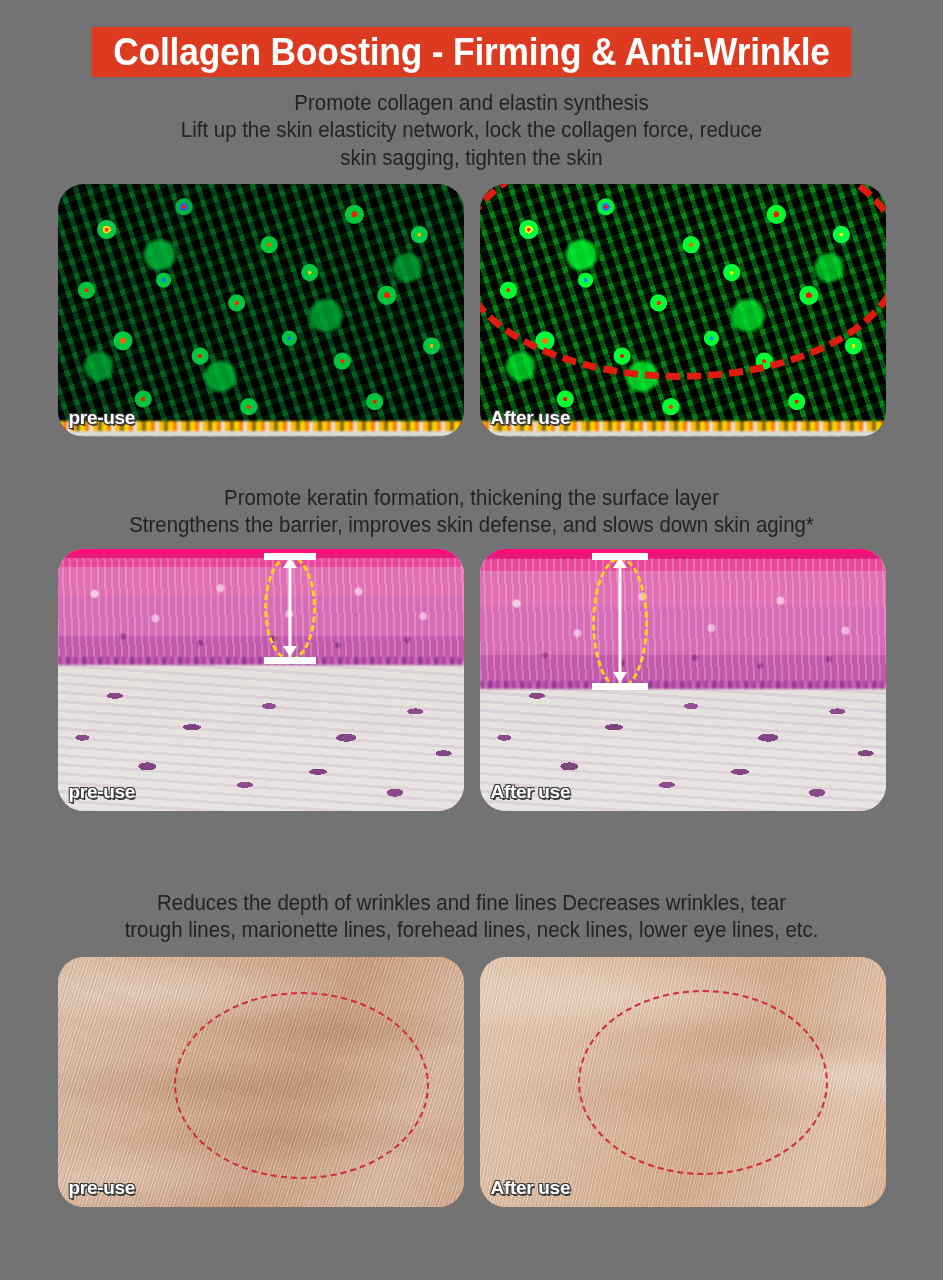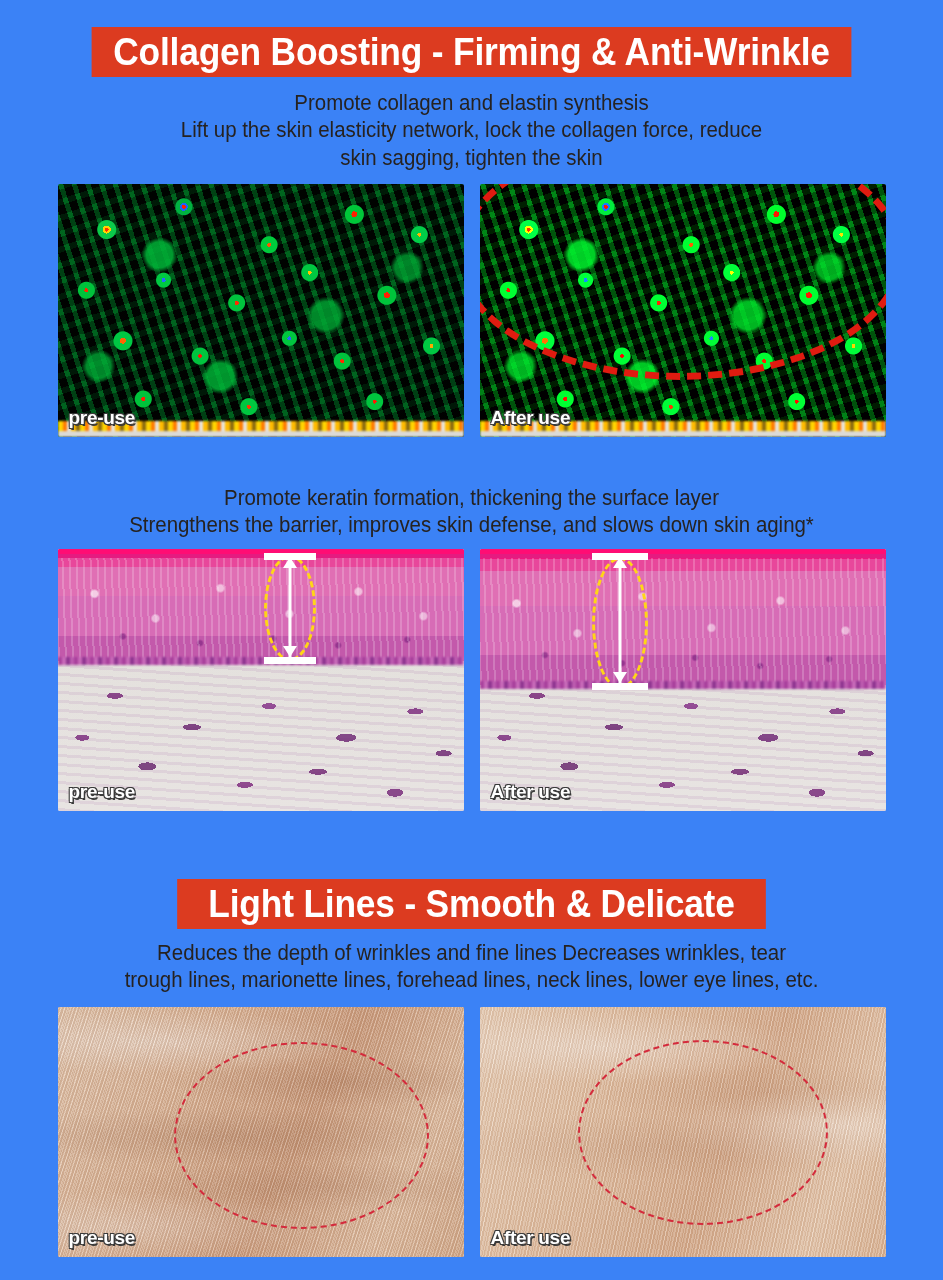--- a/index.html
+++ b/index.html
@@ -2,21 +2,21 @@
 <html><head>
 <meta charset="utf-8">
 <style>
   * { box-sizing: border-box; margin: 0; padding: 0; }
   html, body {
     width: 943px; height: 1280px;
     background: #fbe3c8;
     font-family: "Liberation Sans", sans-serif;
     overflow: hidden;
   }
-  .page { position: relative; width: 943px; height: 1280px; background: #3b82f6; }
+  .page { position: relative; width: 943px; height: 1280px; background: #737373; }
 
   .section { position: absolute; left: 0; width: 943px; }
 
   .banner {
     background: #dc3b20;
     color: #ffffff;
     font-weight: bold;
     text-align: center;
     letter-spacing: -0.2px;
     white-space: nowrap;
@@ -33,21 +33,21 @@
     text-align: center;
     color: #262220;
     line-height: 1.27;
     font-size: 21.5px;
     transform: scaleX(0.95);
   }
 
   .pair { display: flex; justify-content: center; gap: 16px; }
   .shot {
     position: relative;
-    border-radius: 2px;
+    border-radius: 26px;
     overflow: hidden;
     flex: none;
   }
   .shot-label {
     position: absolute;
     left: 11px; bottom: 8px;
     color: #ffffff;
     font-weight: bold;
     font-size: 19px;
     letter-spacing: -0.3px;
@@ -294,23 +294,20 @@
           <div class="arrow-head" style="top:4px;border-bottom:11px solid #ffffff;"></div>
           <div class="arrow-head" style="top:119px;border-top:11px solid #ffffff;"></div>
           <div class="arrow-cap" style="top:130px;width:56px;"></div>
         </div>
         <div class="shot-label">After use</div>
       </div>
     </div>
   </div>
 
   <div class="section" style="top:879px;">
-    <div class="banner-wrap">
-      <div class="banner" style="width:633px;height:50px;font-size:38px;">Light Lines - Smooth &amp; Delicate</div>
-    </div>
 
     <div class="desc" style="margin-top:11px;">
       <div>Reduces the depth of wrinkles and fine lines Decreases wrinkles, tear</div>
       <div>trough lines, marionette lines, forehead lines, neck lines, lower eye lines, etc.</div>
     </div>
 
     <div class="pair" style="margin-top:12px;">
 
       <div class="shot" style="width:406px;height:250px;">
         <div class="skin"></div>

